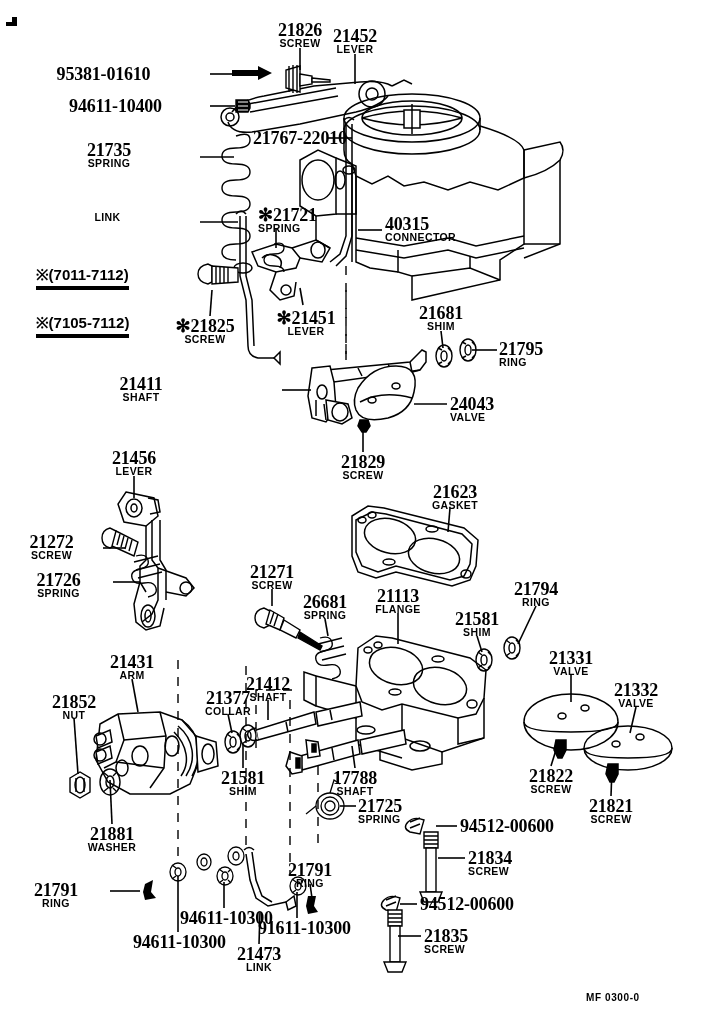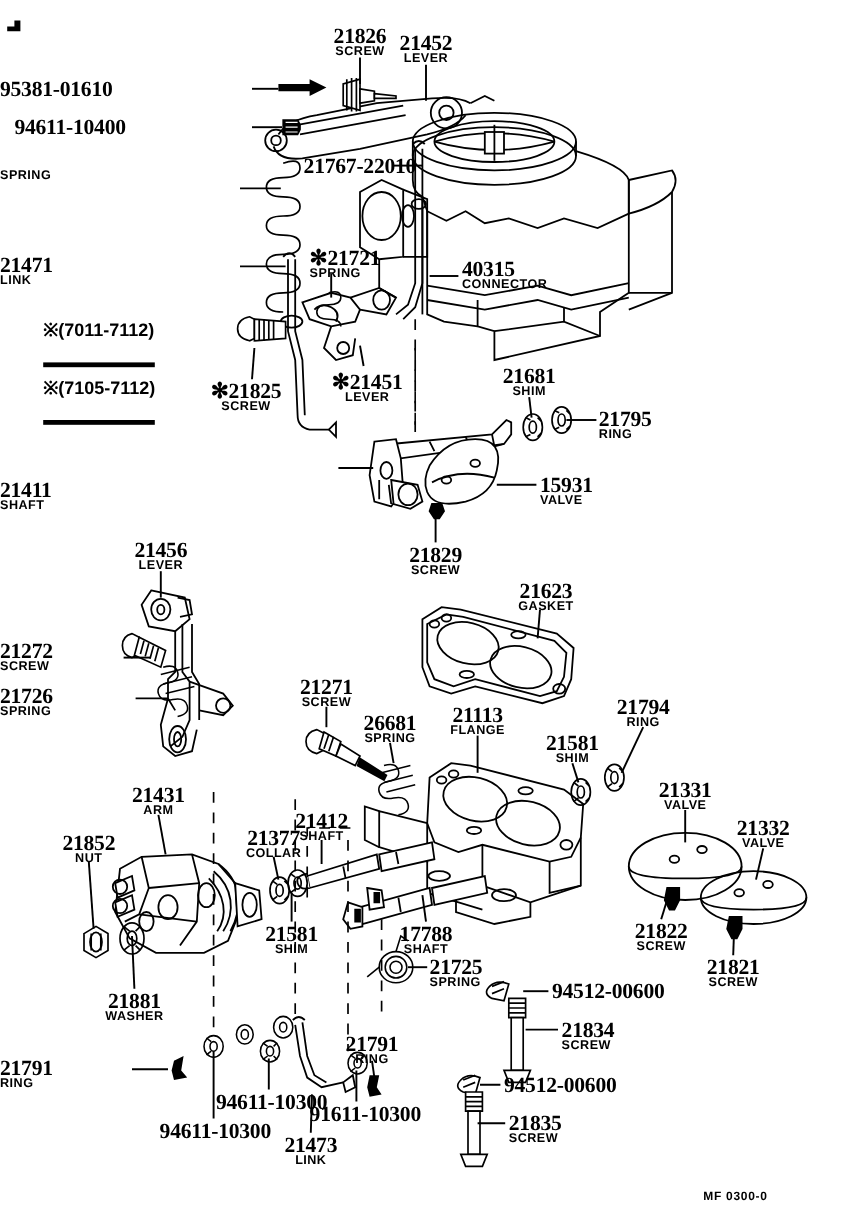--- a/index.html
+++ b/index.html
@@ -33,31 +33,31 @@
     font-family:Liberation Serif, serif;
   }
   .lbl .nm{
     display:block;
     font-size:10.5px;
     font-weight:bold;
     letter-spacing:0.4px;
     font-family:"Liberation Sans", sans-serif;
   }
   .lbl.c{text-align:center;}
-  .lbl.r{text-align:left;}
+  .lbl.r{text-align:center;}
   .lbl.l{text-align:left;}
 
   
   .note{
     position:absolute;
     font-size:15px;
     font-weight:bold;
     color:#000;
     white-space:nowrap;
-    padding-bottom:18px;
+    padding-bottom:2px;
     border-bottom:4px solid #000;
     font-family:"Liberation Sans", sans-serif;
   }
 
   
   .footer{
     position:absolute;
     font-size:10px;
     font-weight:bold;
     letter-spacing:0.6px;
@@ -528,28 +528,28 @@
       <div class="lbl r" style="top: 66px; left: 0px; width: 207px;">
         <span class="num">95381-01610</span>
       </div>
       <div class="lbl r" style="top: 98px; left: 0px; width: 207px; padding-left: 12px;">
         <span class="num">94611-10400</span>
       </div>
       <div class="lbl l" style="top: 130px; left: 253px;">
         <span class="num">21767-22010</span>
       </div>
       <div class="lbl r" style="top: 142px; left: 0px; width: 218px;">
+        <span class="num">21735</span>
         <span class="nm">SPRING</span>
       </div>
       <div class="lbl l" style="top: 216px; left: 385px;">
         <span class="num">40315</span>
         <span class="nm">CONNECTOR</span>
       </div>
       <div class="lbl r" style="top: 213px; left: 0px; width: 215px;">
-        <span class="num">21471</span>
         <span class="nm">LINK</span>
       </div>
       <div class="lbl l" style="top: 207px; left: 258px;">
         <span class="num">✻21721</span>
         <span class="nm">SPRING</span>
       </div>
       <div class="lbl c" style="top: 318px; left: 205px; transform: translateX(-50%);">
         <span class="num">✻21825</span>
         <span class="nm">SCREW</span>
       </div>
@@ -558,26 +558,26 @@
         <span class="nm">LEVER</span>
       </div>
       <div class="lbl c" style="top: 305px; left: 441px; transform: translateX(-50%);">
         <span class="num">21681</span>
         <span class="nm">SHIM</span>
       </div>
       <div class="lbl l" style="top: 341px; left: 499px;">
         <span class="num">21795</span>
         <span class="nm">RING</span>
       </div>
-      <div class="lbl r" style="top: 376px; left: 0px; width: 282px; margin-top: 24px;">
+      <div class="lbl r" style="top: 376px; left: 0px; width: 282px;">
         <span class="num">21411</span>
         <span class="nm">SHAFT</span>
       </div>
       <div class="lbl l" style="top: 396px; left: 450px;">
-        <span class="num">15931</span>
+        <span class="num">24043</span>
         <span class="nm">VALVE</span>
       </div>
       <div class="lbl c" style="top: 454px; left: 363px; transform: translateX(-50%);">
         <span class="num">21829</span>
         <span class="nm">SCREW</span>
       </div>
       <div class="lbl c" style="top: 450px; left: 134px; transform: translateX(-50%);">
         <span class="num">21456</span>
         <span class="nm">LEVER</span>
       </div>

